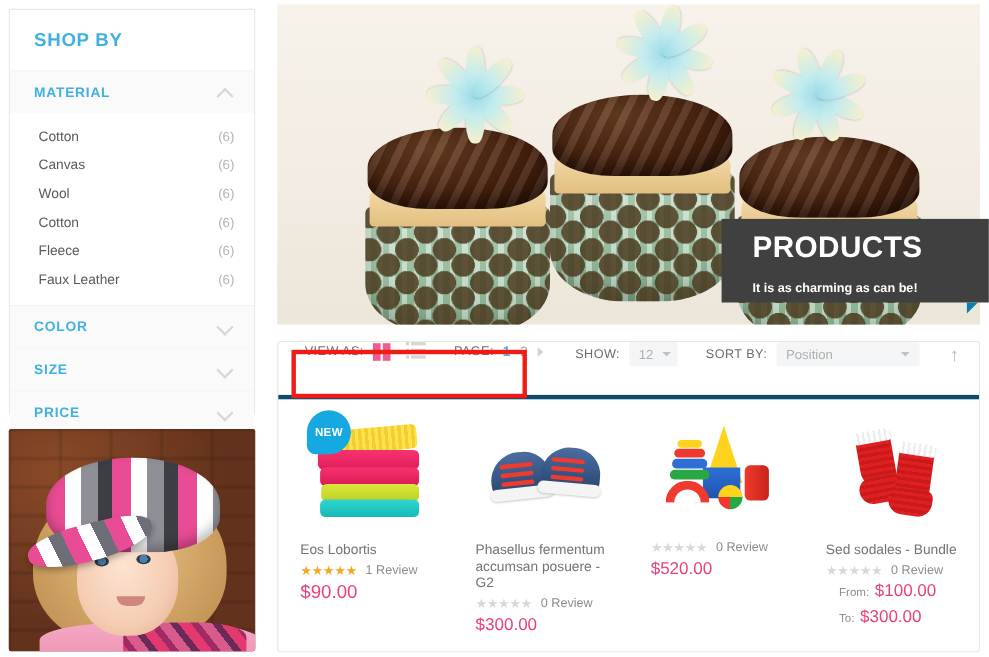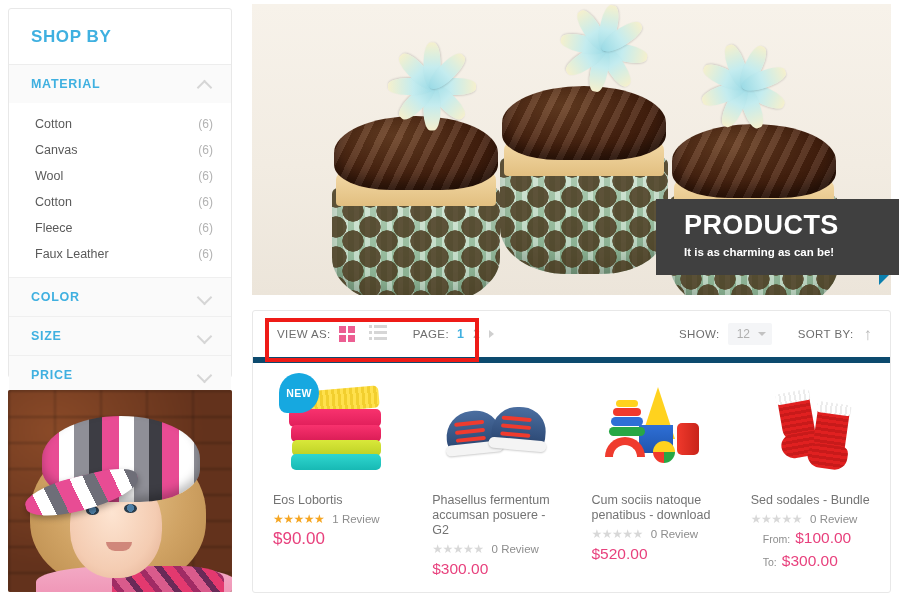--- a/index.html
+++ b/index.html
@@ -236,21 +236,21 @@
     color: #ffffff;
     font-size: 27px;
     font-weight: bold;
     letter-spacing: 0.4px;
     line-height: 30px;
   }
   #banner .bsub {
     color: #ffffff;
     font-size: 11.5px;
     font-weight: bold;
-    margin-top: 6px;
+    margin-top: 16px;
   }
   #banner-fold {
     position: absolute;
     left: 879px;
     top: 275px;
     width: 0; height: 0;
     border-left: 10px solid #0b7fae;
     border-bottom: 10px solid transparent;
   }
 
@@ -263,22 +263,22 @@
     height: 283px;
     background: #ffffff;
     border: 1px solid #e8e8e8;
     border-radius: 3px;
   }
 
   #toolbar {
     position: relative;
     height: 52px;
     display: flex;
-    align-items: center;
-    border-bottom: 6px solid #0c4a6e;
+    align-items: flex-start;
+    border-bottom: 4px solid #0c4a6e;
     padding: 0 18px 0 24px;
   }
   .tb-left { display: flex; align-items: center; }
   .tb-right { display: flex; align-items: center; margin-left: auto; }
 
   .tb-label {
     font-size: 11.5px;
     color: #6d6d6d;
     letter-spacing: .4px;
     margin-right: 8px;
@@ -630,20 +630,24 @@
       </div>
 
       <div class="tb-right">
         <span class="tb-label">SHOW:</span>
         <span class="sel narrow">
           <span class="val">12</span>
           <span class="caret"></span>
         </span>
 
         <span class="tb-label">SORT BY:</span>
+        <span class="sel wide">
+          <span class="val">Position</span>
+          <span class="caret"></span>
+        </span>
 
         <span class="sort-arrow">↑</span>
       </div>
 
       <div id="redbox"></div>
     </div>
 
     <div id="grid">
 
       <div class="prod">
@@ -699,21 +703,20 @@
               <i class="toy cube"></i>
               <i class="toy cyl"></i>
             <i class="toy arch"></i>
               <i class="toy r1"></i>
               <i class="toy r2"></i>
             <i class="toy r3"></i>
               <i class="toy r4"></i>
               <i class="toy ball"></i>
           </span>
         </div>
-        <div class="pname">Cum sociis natoque penatibus - download</div>
         <div class="stars-row">
           <span class="stars grey">★★★★★</span>
           <span class="rev">0 Review</span>
         </div>
         <div class="price small">$520.00</div>
       </div>
 
       <div class="prod">
         <div class="thumb">
           <span class="art">

